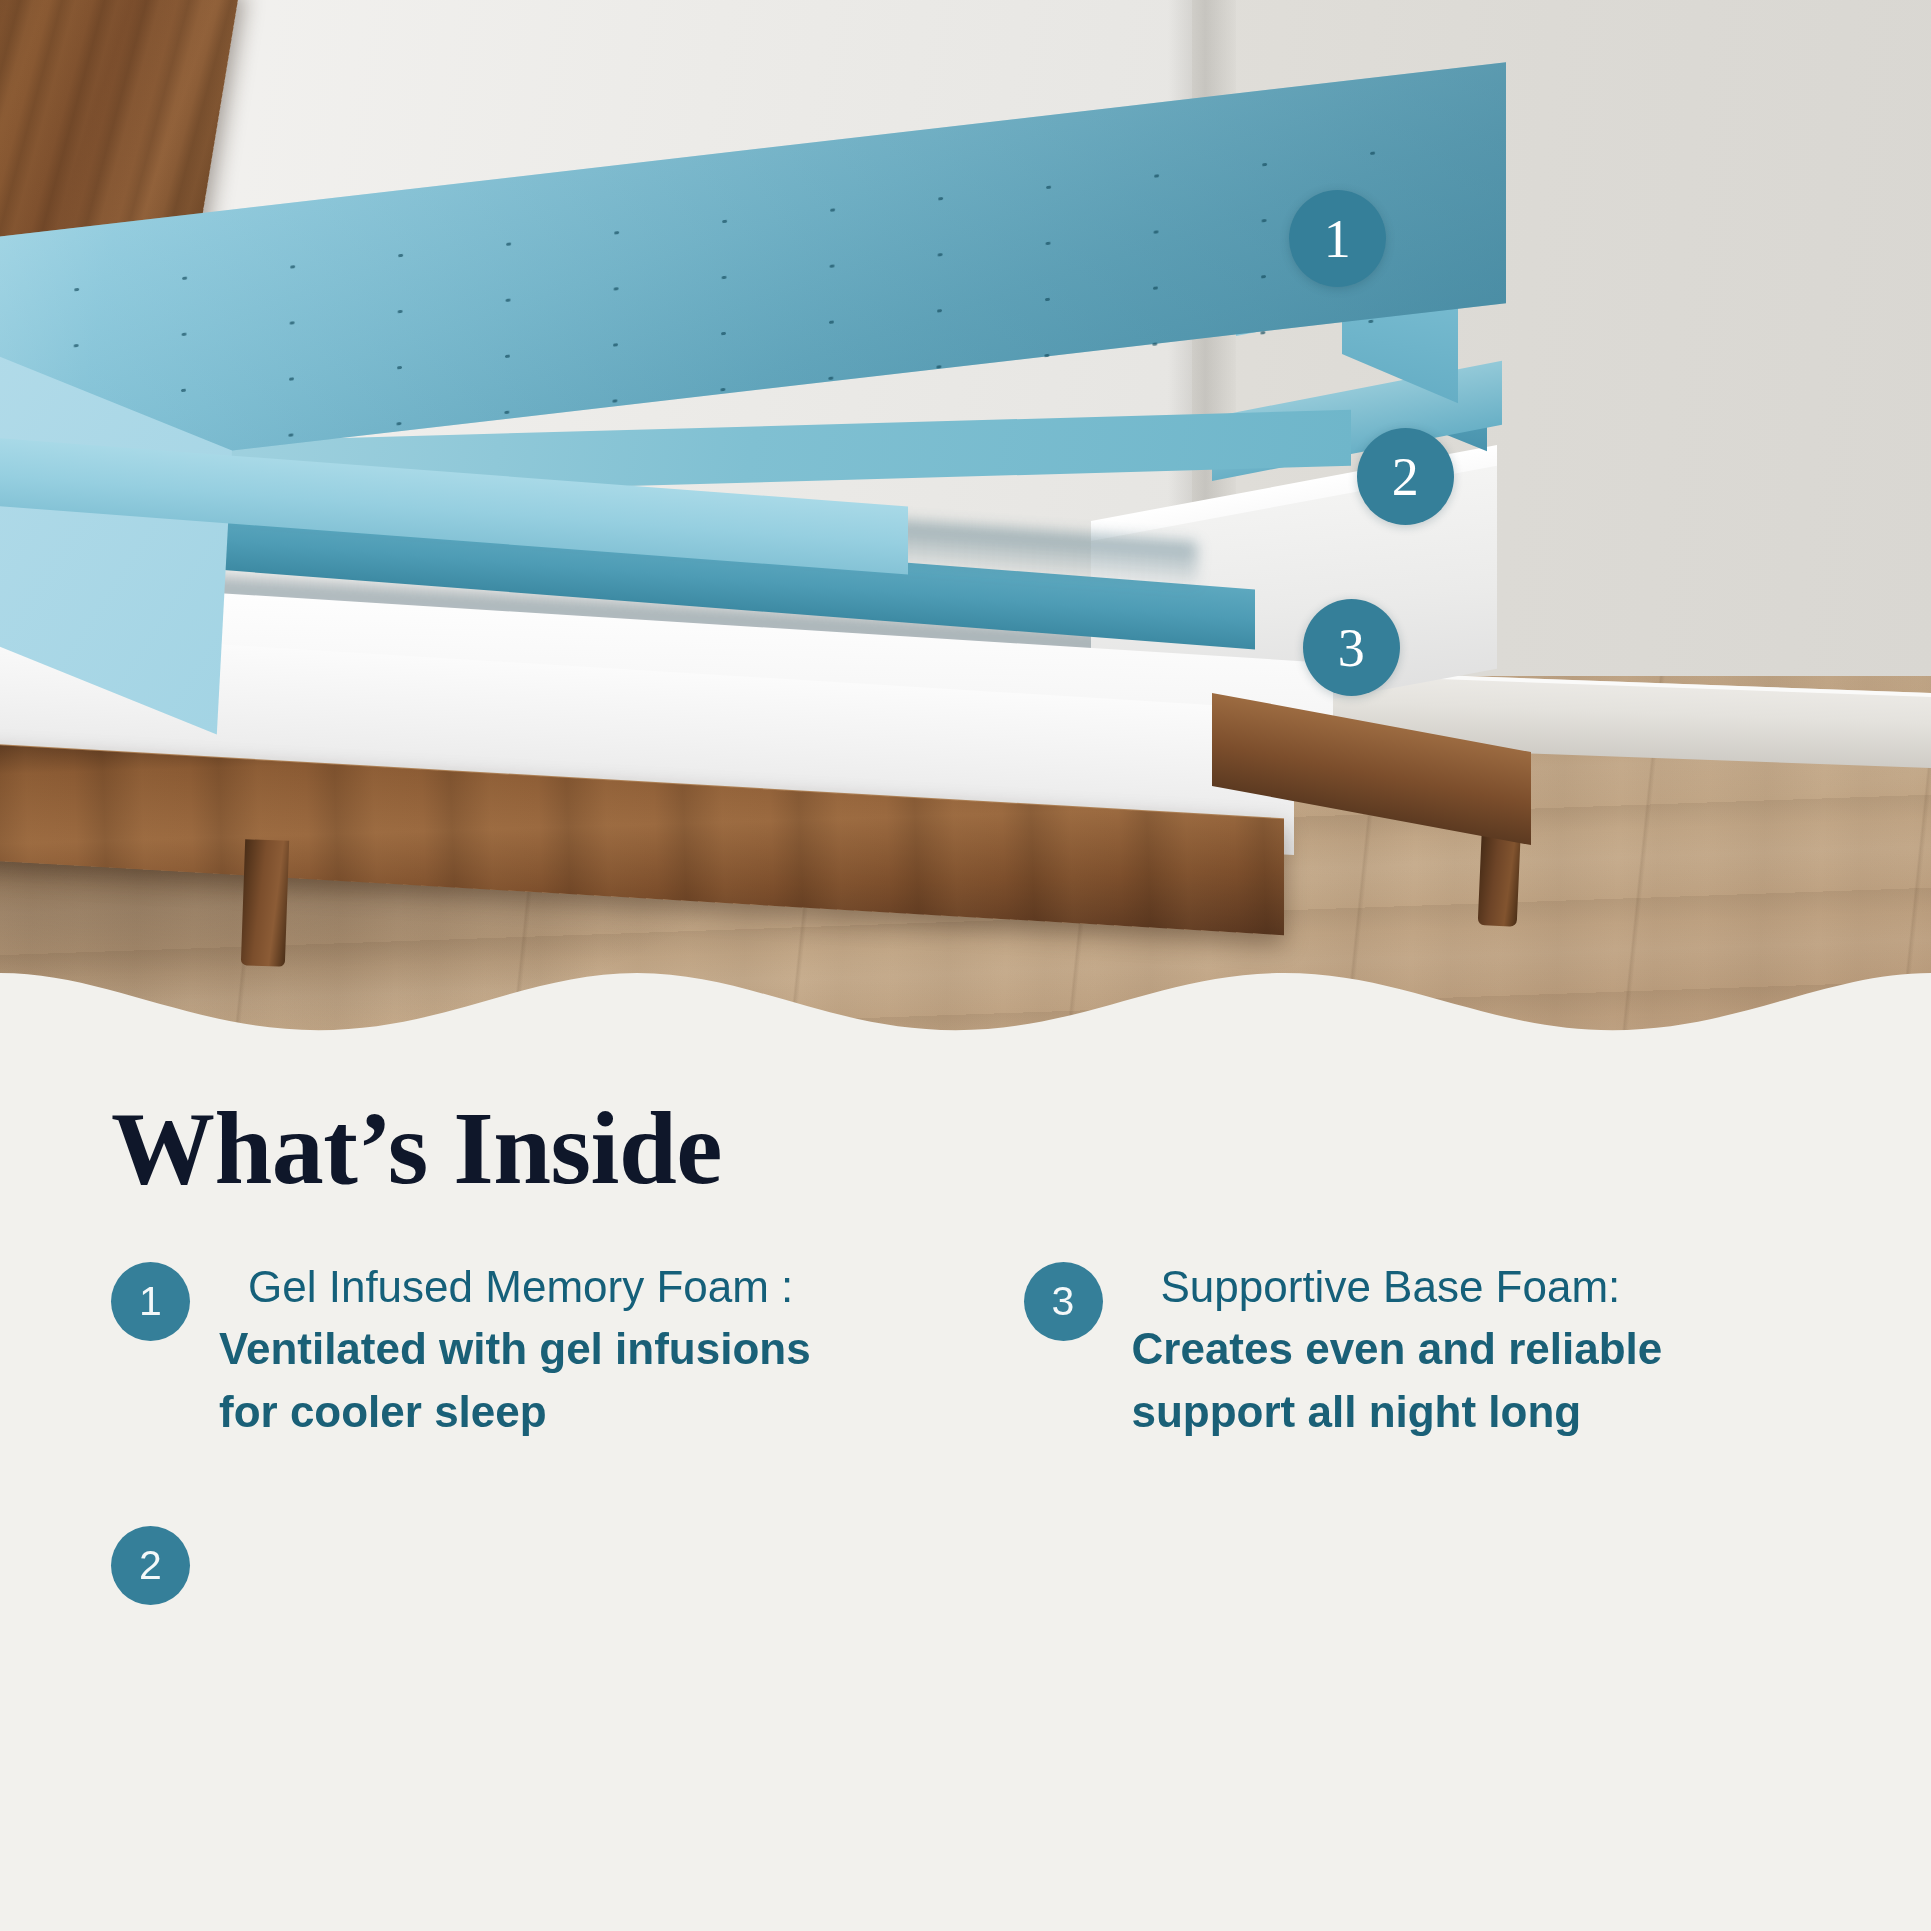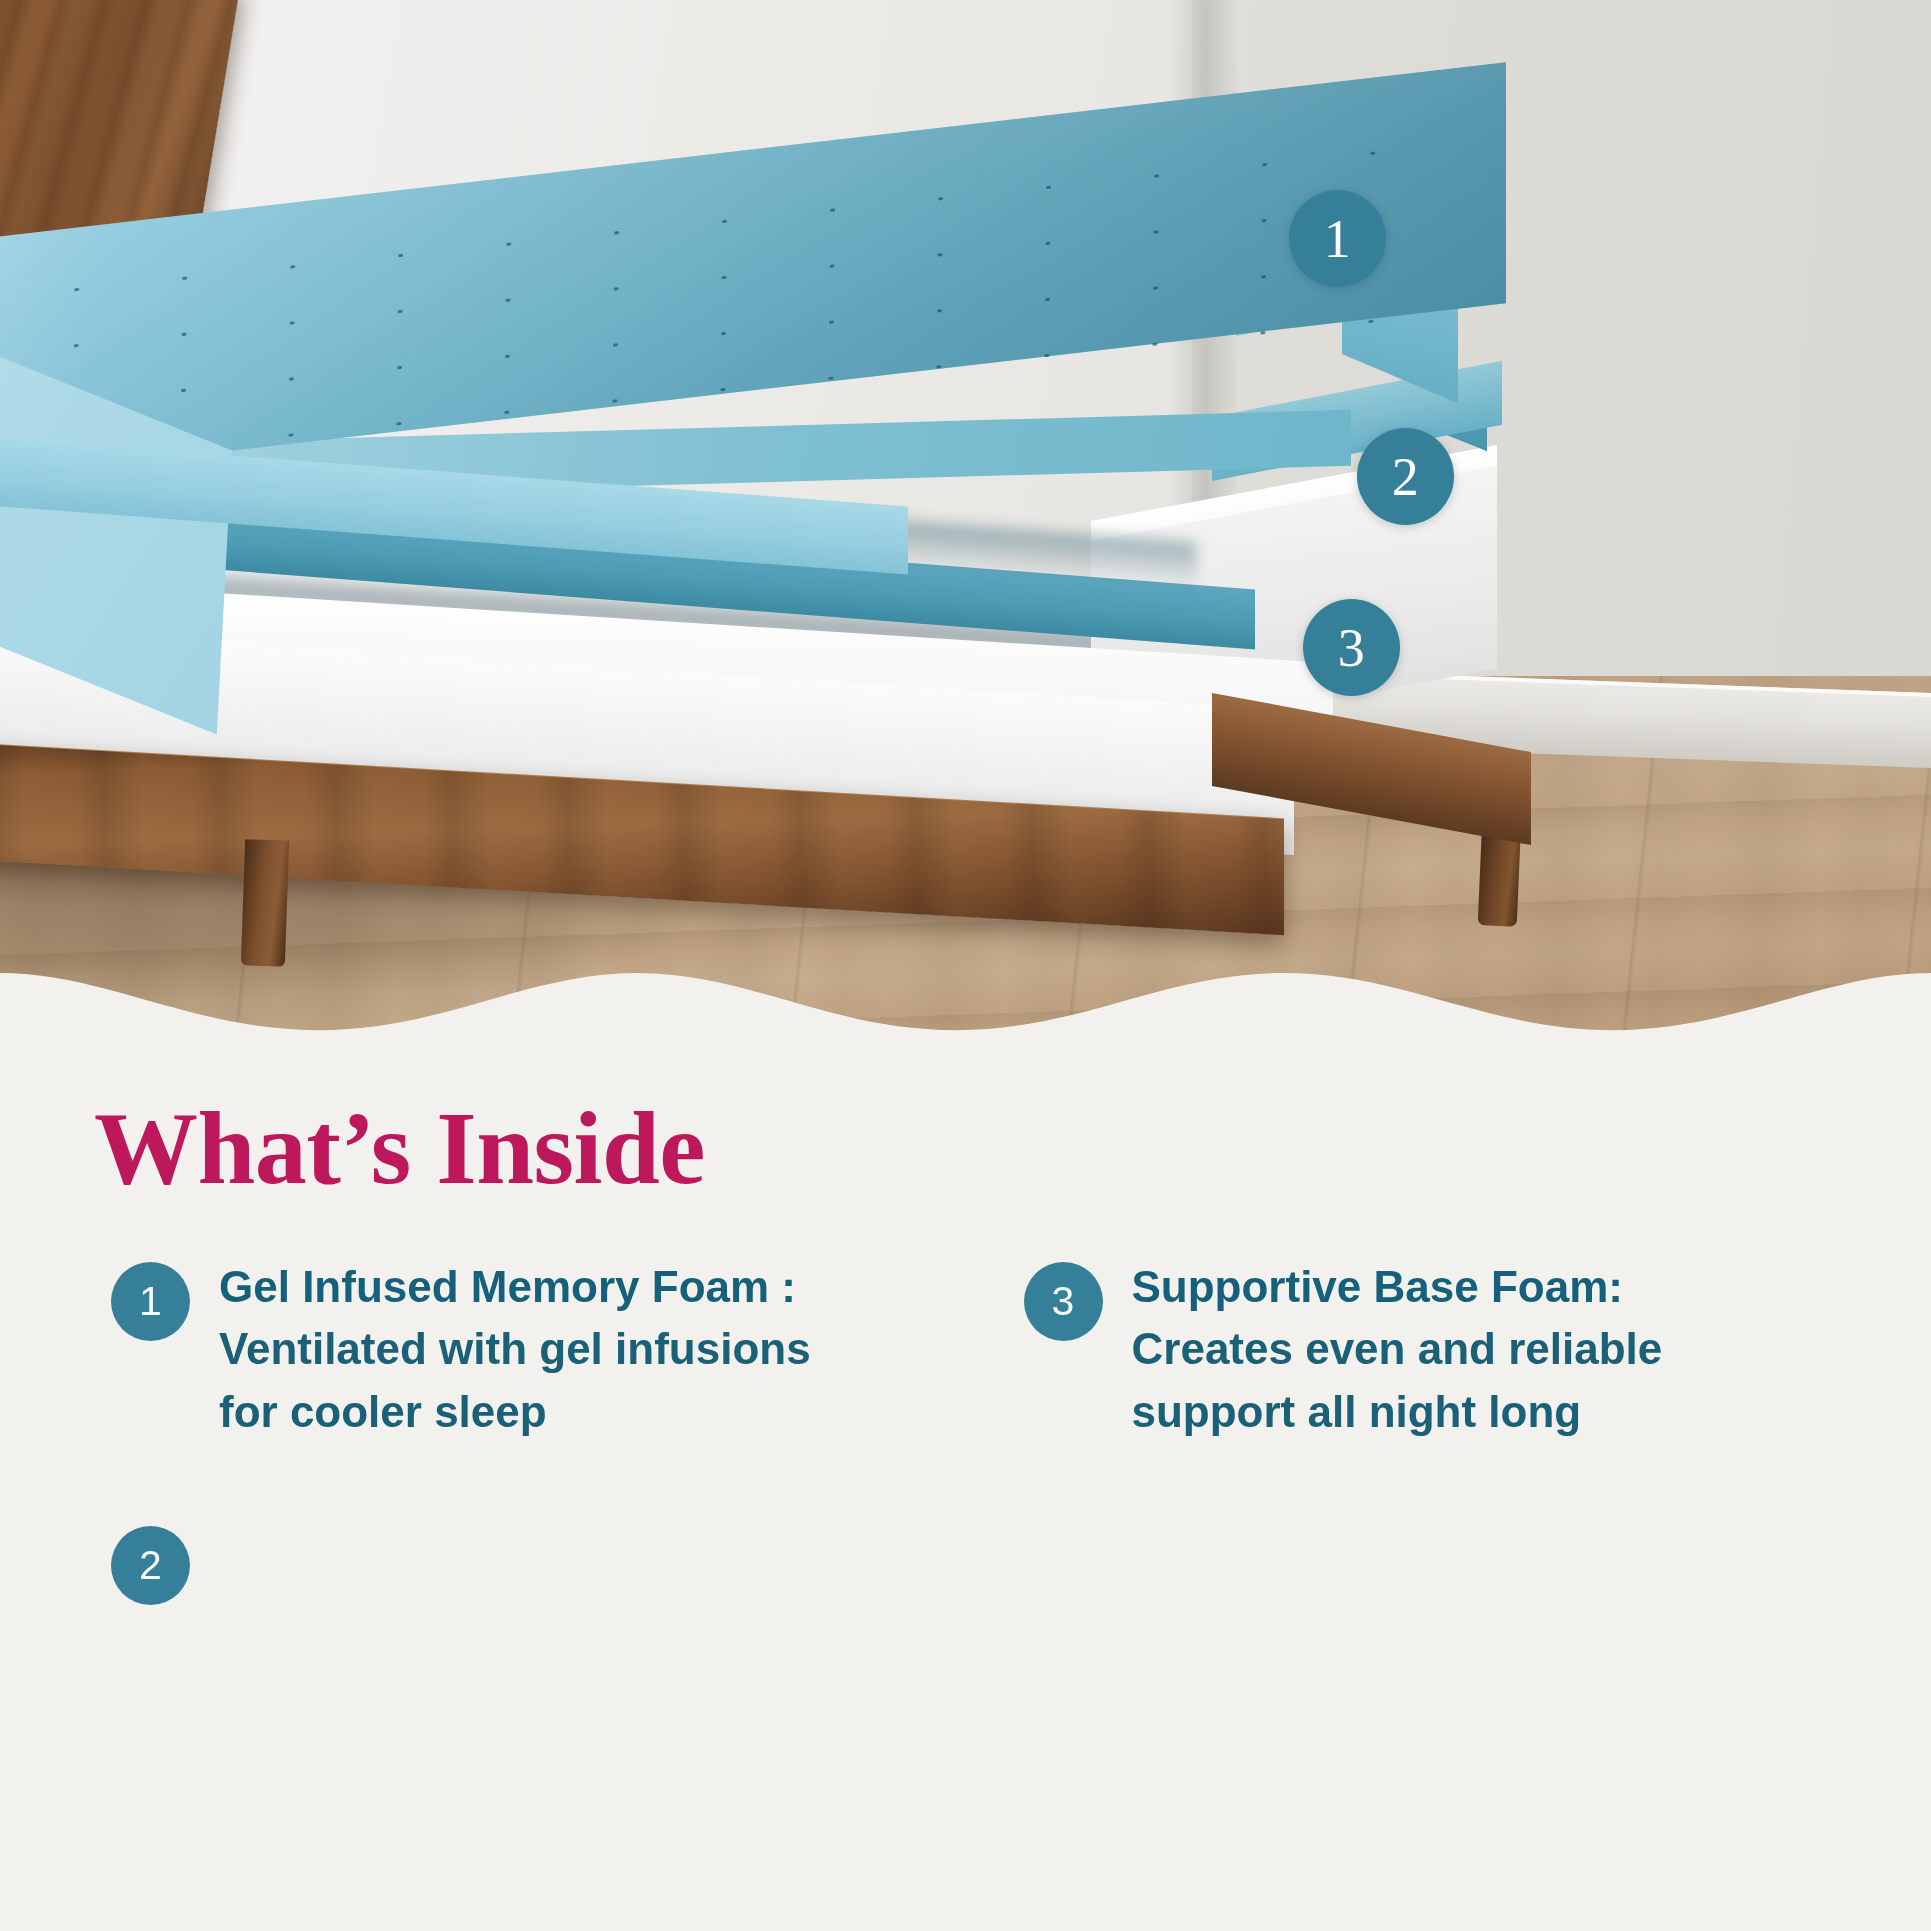--- a/index.html
+++ b/index.html
@@ -377,28 +377,28 @@
   
   .content {
     position: absolute;
     left: 0;
     top: 1048px;
     width: 1931px;
     height: 883px;
   }
   .page-title {
     position: absolute;
-    left: 94px;
+    left: 111px;
     top: 48px;
     margin: 0;
     font-family: "Liberation Serif", serif;
     font-weight: 700;
     font-size: 104px;
     line-height: 1;
-    color: #be185d;
+    color: #0f172a;
     letter-spacing: -0.5px;
   }
 
   .columns {
     position: absolute;
     left: 0;
     top: 208px;
     width: 1931px;
     display: flex;
   }
@@ -433,22 +433,23 @@
   .feature-text {
     flex: 1 1 auto;
     max-width: 618px;
     font-family: "Liberation Sans", sans-serif;
     font-size: 44px;
     line-height: 1.42;
     color: #1a6077;
     font-weight: 400;
   }
   .feature-text .lbl {
-    font-weight: 700;
+    font-weight: 400;
     color: #15607a;
+    margin-left: 29px;
   }
   .feature-text .desc { font-weight: 700; }
 </style>
 </head>
 <body>
 
 <div class="infographic">
 
   <div class="photo-scene">
 

